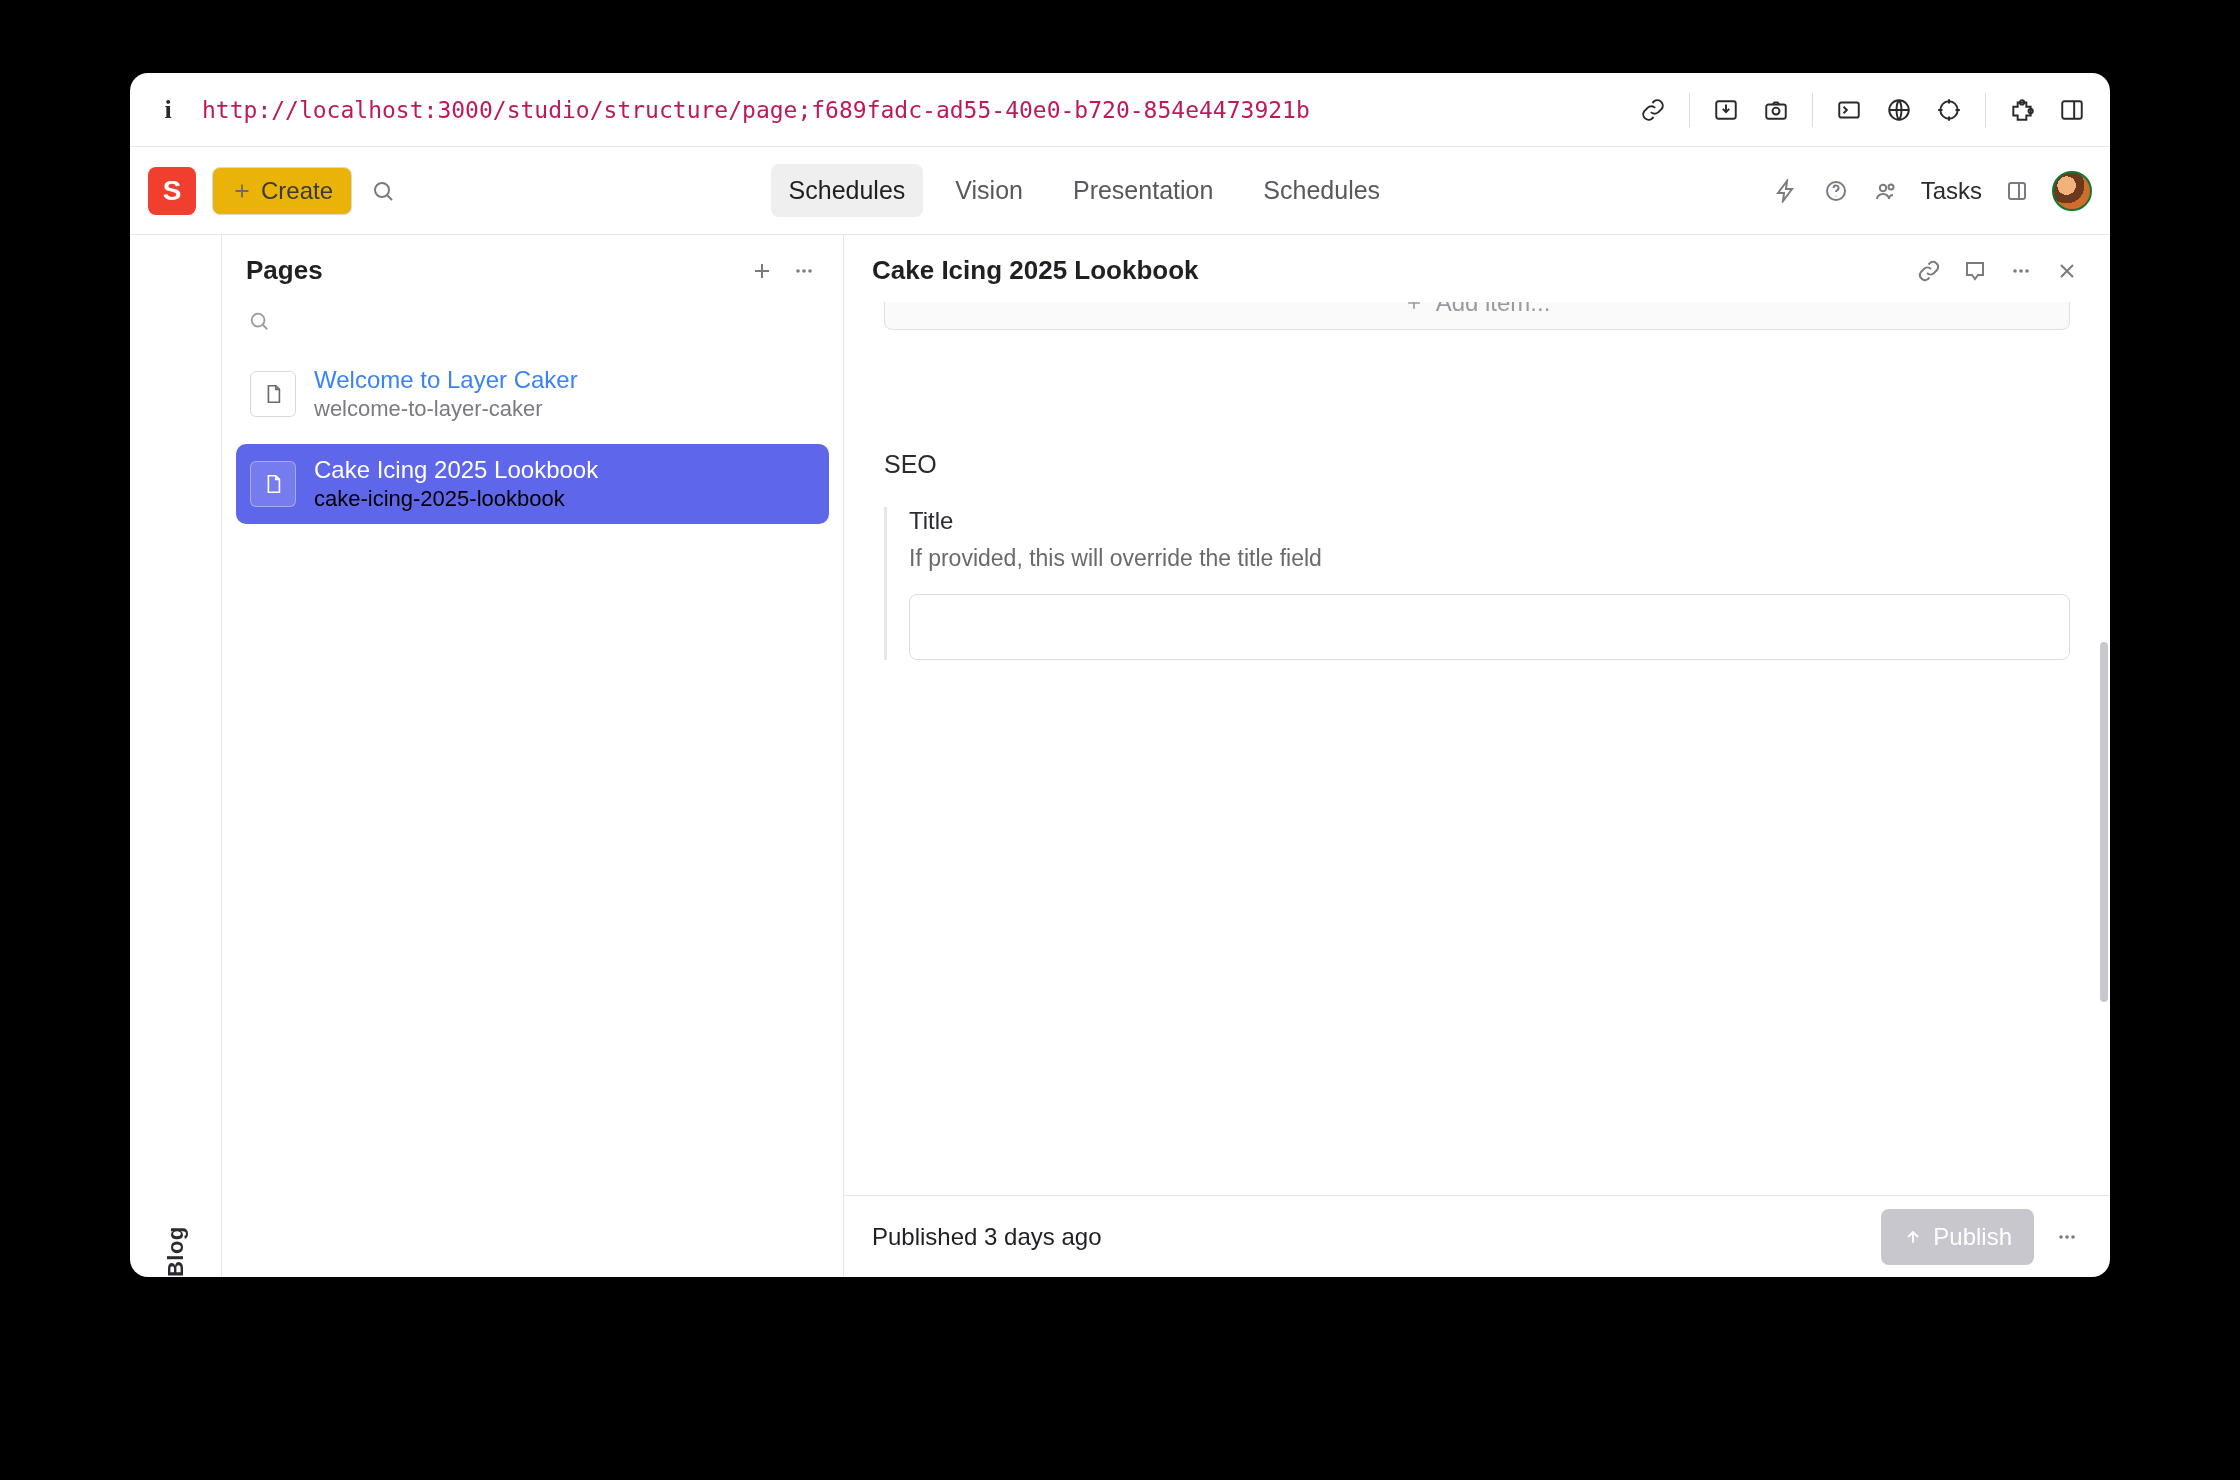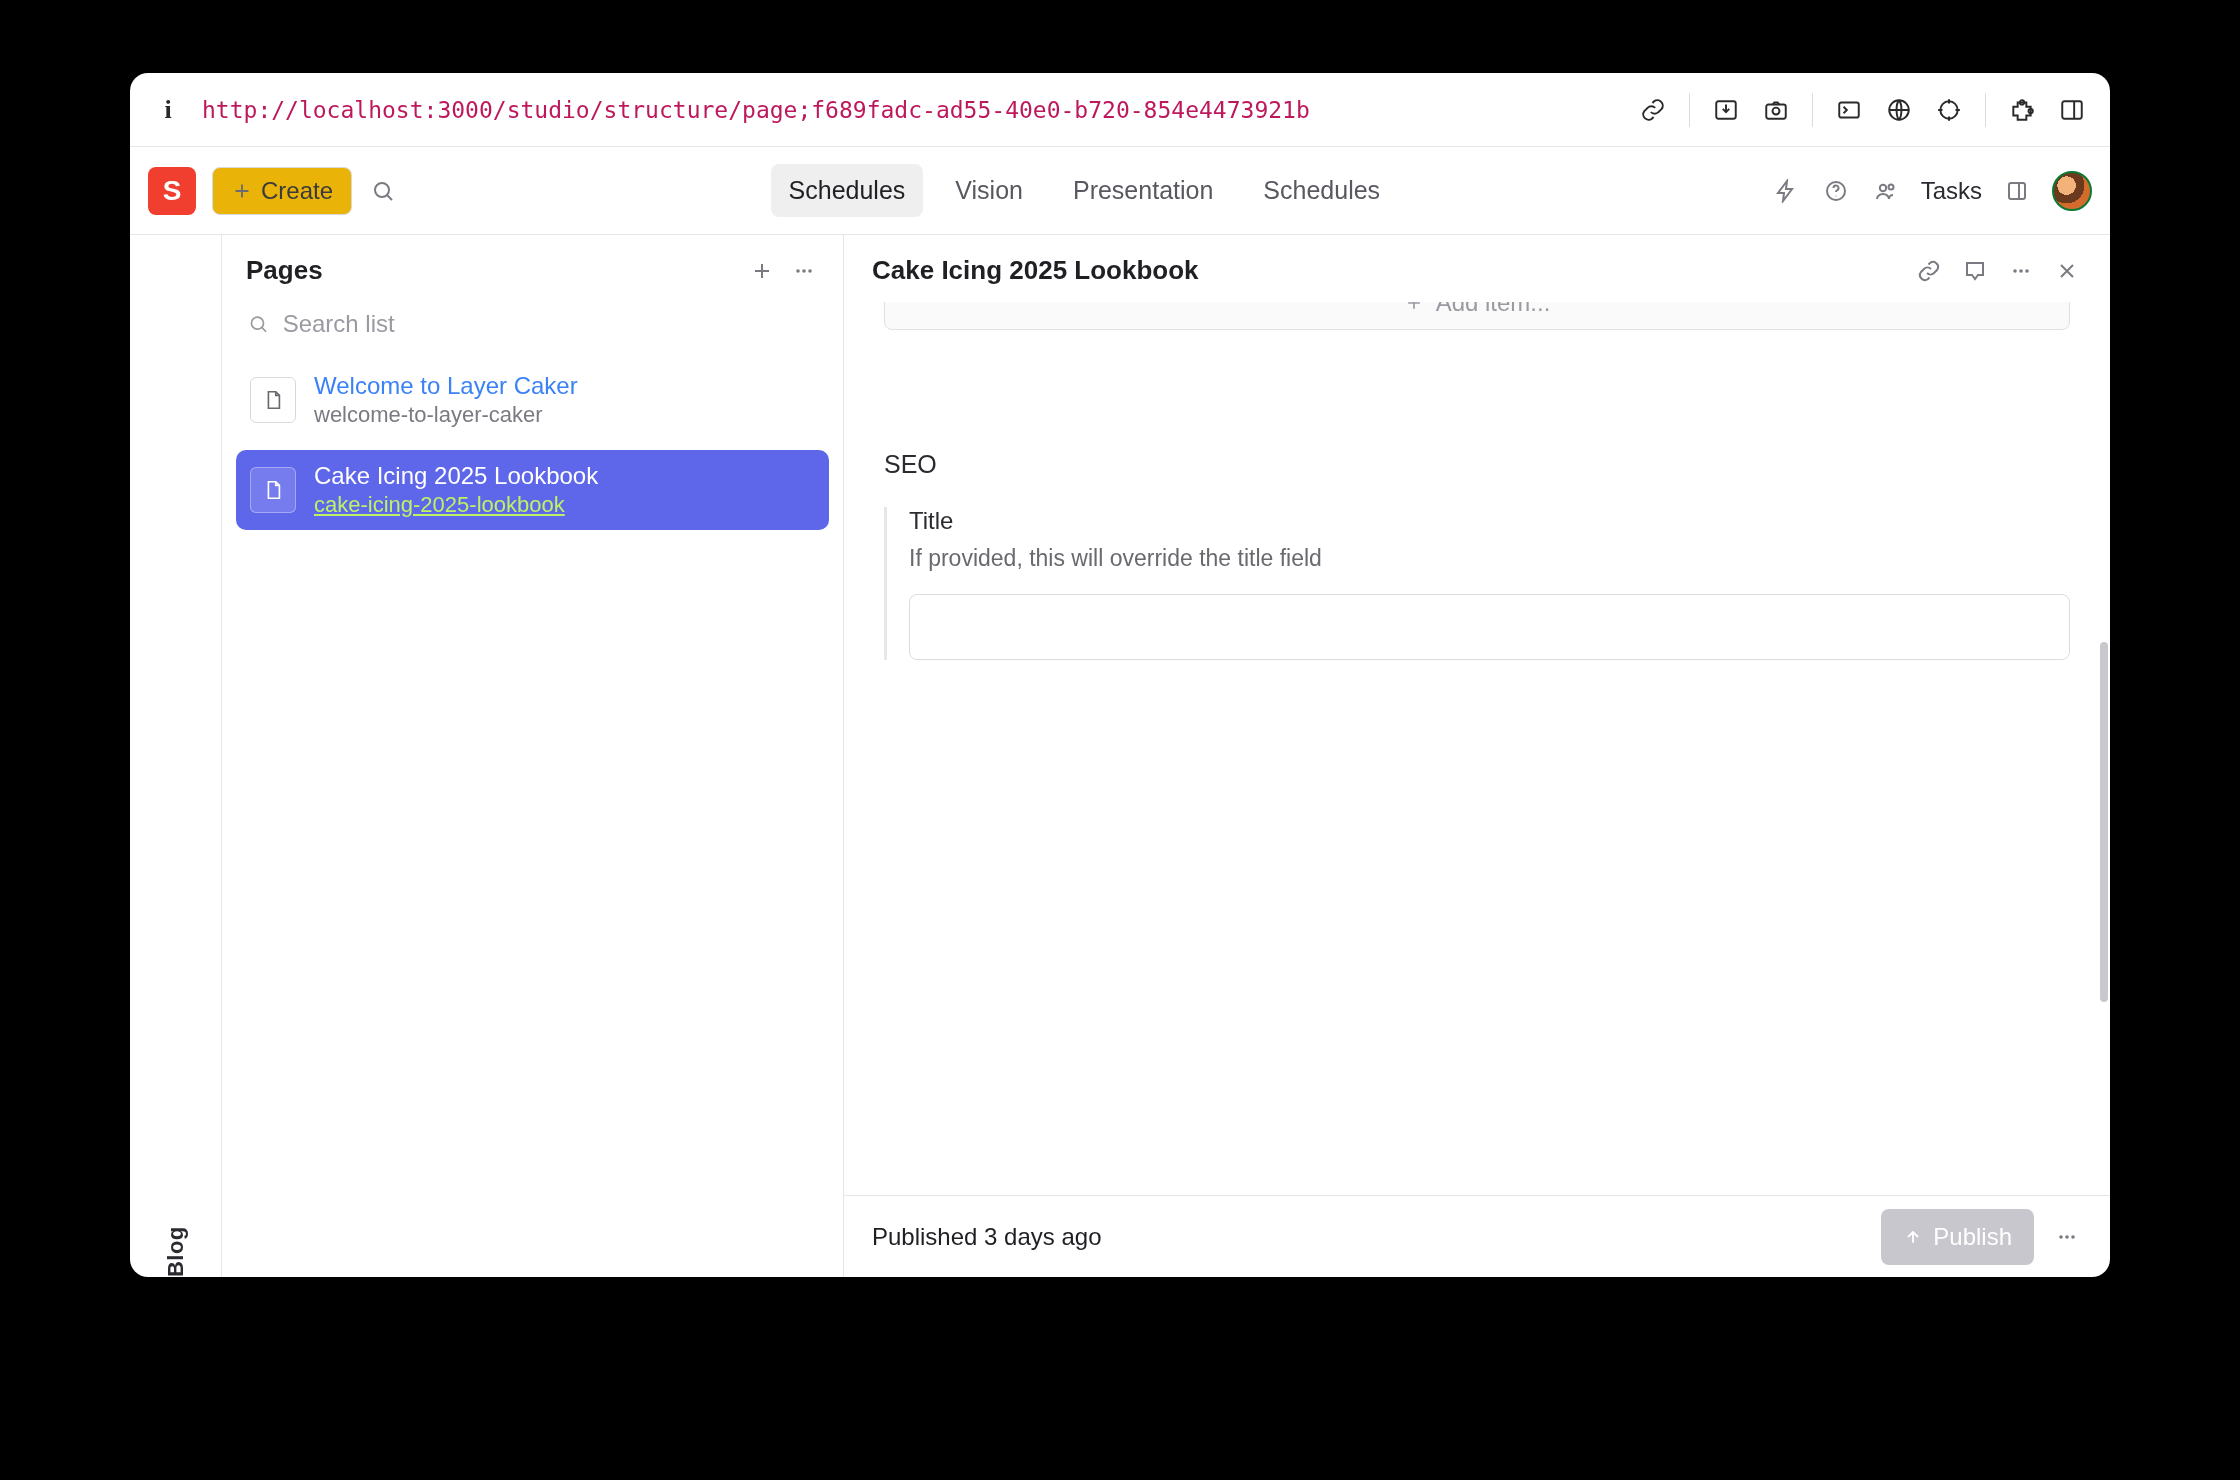--- a/index.html
+++ b/index.html
@@ -42,21 +42,21 @@
     .items { padding: 8px 14px; display: flex; flex-direction: column; gap: 10px; }
     .item { display: flex; align-items: center; gap: 18px; padding: 12px 14px; border-radius: 10px; cursor: pointer; }
     .item .thumb { width: 46px; height: 46px; border: 1px solid #d9d9dc; border-radius: 6px; display: flex; align-items: center; justify-content: center; color: #6a6a70; background: #fff; }
     .item .thumb svg { width: 22px; height: 26px; stroke: currentColor; fill: none; stroke-width: 1.8; }
     .item .txt { display: flex; flex-direction: column; gap: 2px; }
     .item .t1 { font-size: 24px; color: #3b82f6; font-weight: 500; }
     .item .t2 { font-size: 22px; color: #7a7a82; }
     .item.selected { background: #5e66ea; }
     .item.selected .thumb { background: rgba(255,255,255,.15); border-color: rgba(255,255,255,.35); color: #fff; }
     .item.selected .t1 { color: #fff; }
-    .item.selected .t2 { color: #bef264; text-decoration: underline; }
+    .item.selected .t2 { color: #000000; }
 
     .doc { flex: 1; display: flex; flex-direction: column; min-width: 0; }
     .doc-head { display: flex; align-items: center; padding: 20px 28px 16px 28px; gap: 16px; }
     .doc-head .title { font-size: 26px; font-weight: 600; color: #1f1f24; flex: 1; }
     .doc-body { flex: 1; overflow: auto; padding: 0 40px 40px 40px; position: relative; }
     .additem { border: 1px solid #e0e0e4; border-radius: 8px; height: 54px; margin-top: -26px; display: flex; align-items: center; justify-content: center; gap: 12px; color: #9a9aa2; font-size: 24px; background: #fafafb; }
     .additem svg { width: 20px; height: 20px; stroke: currentColor; fill: none; stroke-width: 2; }
     .section-label { margin-top: 120px; font-size: 25px; color: #2a2a30; font-weight: 500; }
     .field-block { margin-top: 28px; border-left: 3px solid #e7e7eb; padding-left: 22px; }
     .field-label { font-size: 24px; color: #2a2a30; font-weight: 500; }
@@ -209,21 +209,20 @@
               <circle cx="12" cy="12" r="1.8"></circle>
               <circle cx="18" cy="12" r="1.8"></circle>
             </svg>
           </span>
       </div>
       <div class="search-row">
         <svg viewBox="0 0 24 24">
             <circle cx="11" cy="11" r="7"></circle>
             <path d="M21 21l-5-5"></path>
           </svg>
-        <input type="text" placeholder="Search list" style="">
       </div>
       <div class="items">
         <div class="item">
           <div class="thumb">
               <svg viewBox="0 0 24 24">
                 <path d="M7 3h8l4 4v14H7z"></path>
                 <path d="M15 3v4h4"></path>
               </svg>
             </div>
           <div class="txt">

